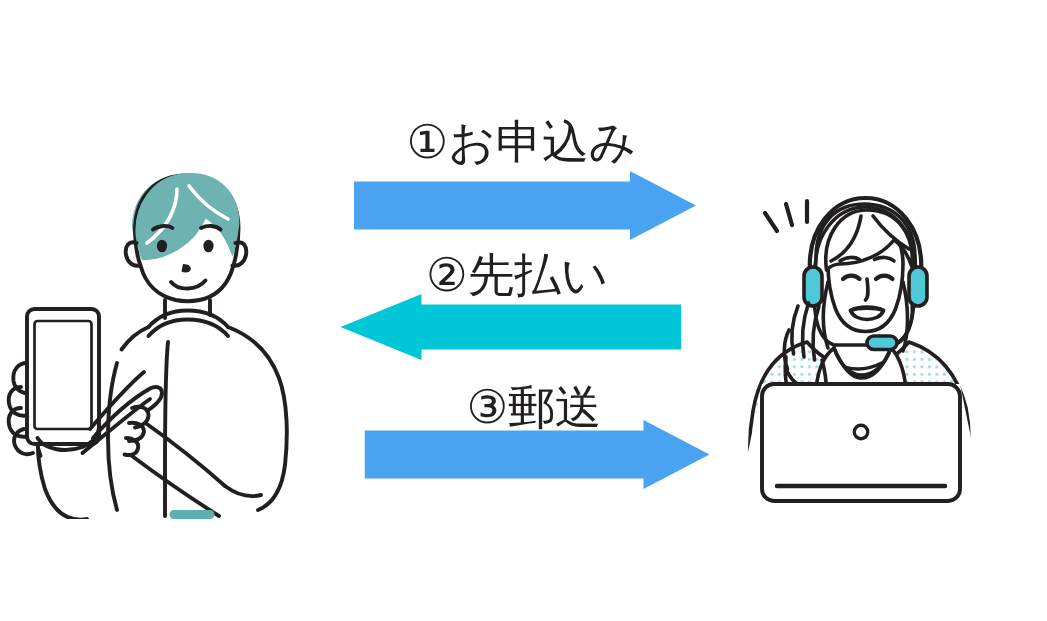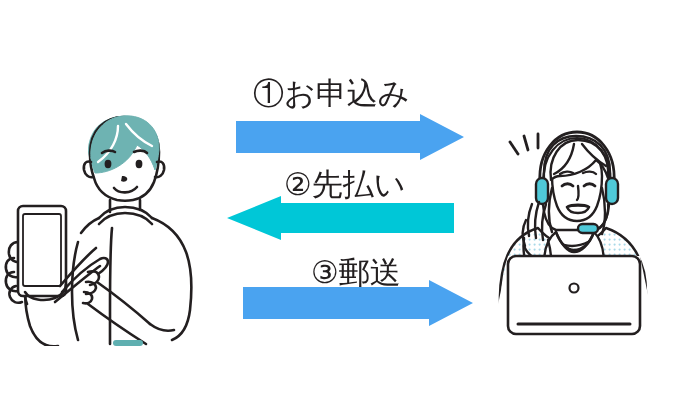--- a/index.html
+++ b/index.html
@@ -29,21 +29,21 @@
     line-height: 1;
     color: #231f20;
     letter-spacing: 0px;
     font-family: "DejaVu Sans", "Liberation Sans", sans-serif;
   }
   .arrow-svg {
     position: absolute;
     display: block;
   }
 
-  #step-1-label { left: 253px; top: 80px; font-family: Liberation Mono, monospace; }
+  #step-1-label { left: 271px; top: 80px; }
   #step-1-arrow { left: 236px; top: 114px; }
 
   #step-2-label { left: 284px; top: 169px; text-align: center; }
   #step-2-arrow { left: 227px; top: 196px; }
 
   #step-3-label { left: 294px; top: 257px; margin-left: 17px; }
   #step-3-arrow { left: 243px; top: 280px; }
 
   
   .figure {

